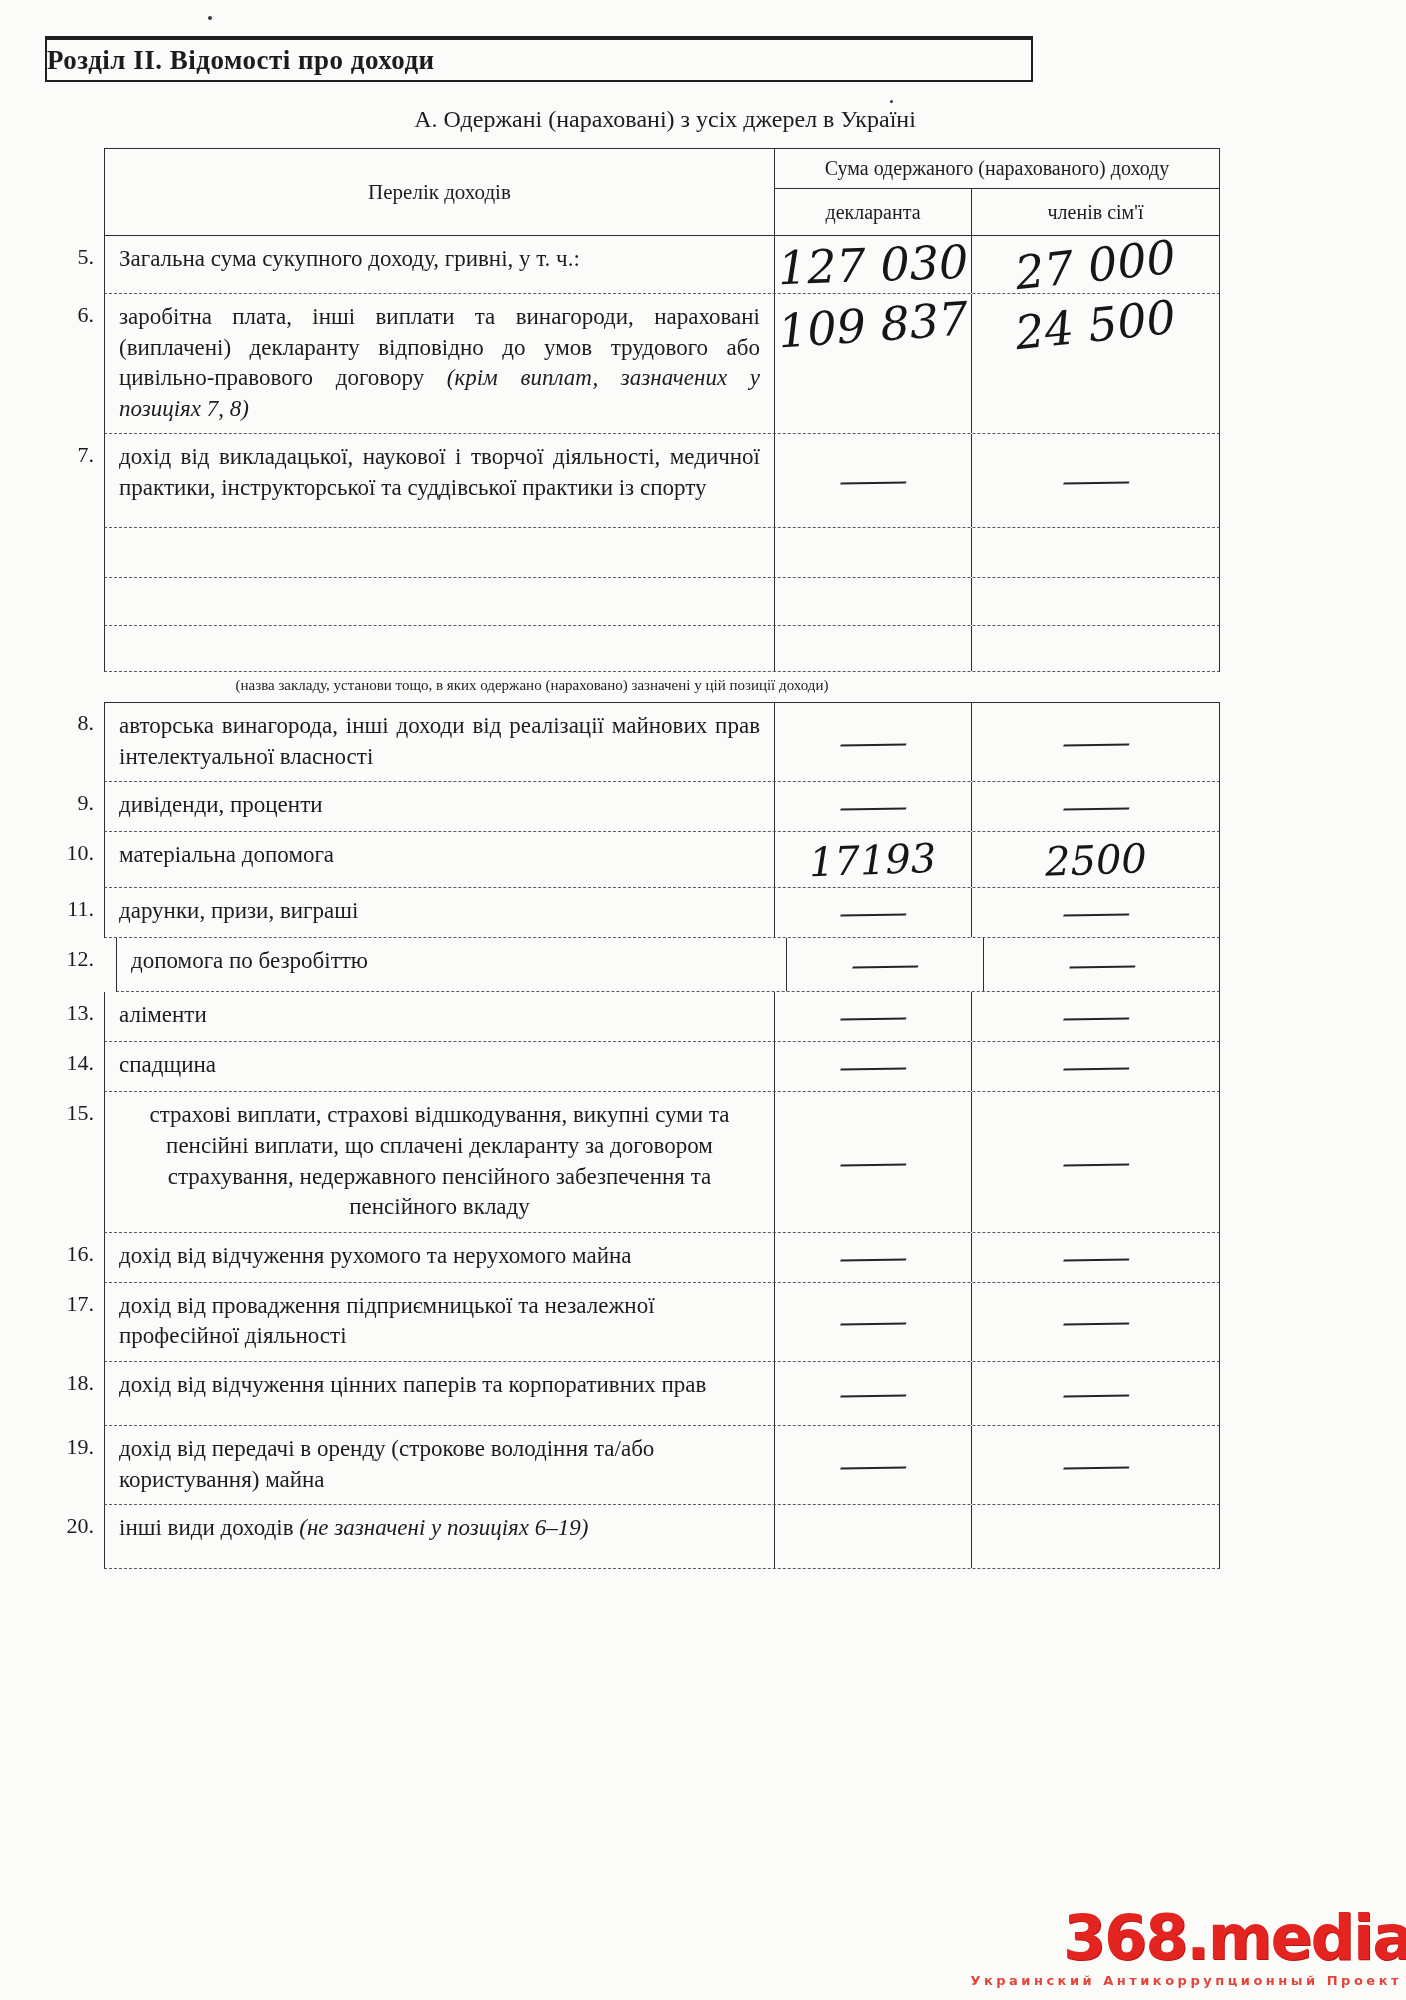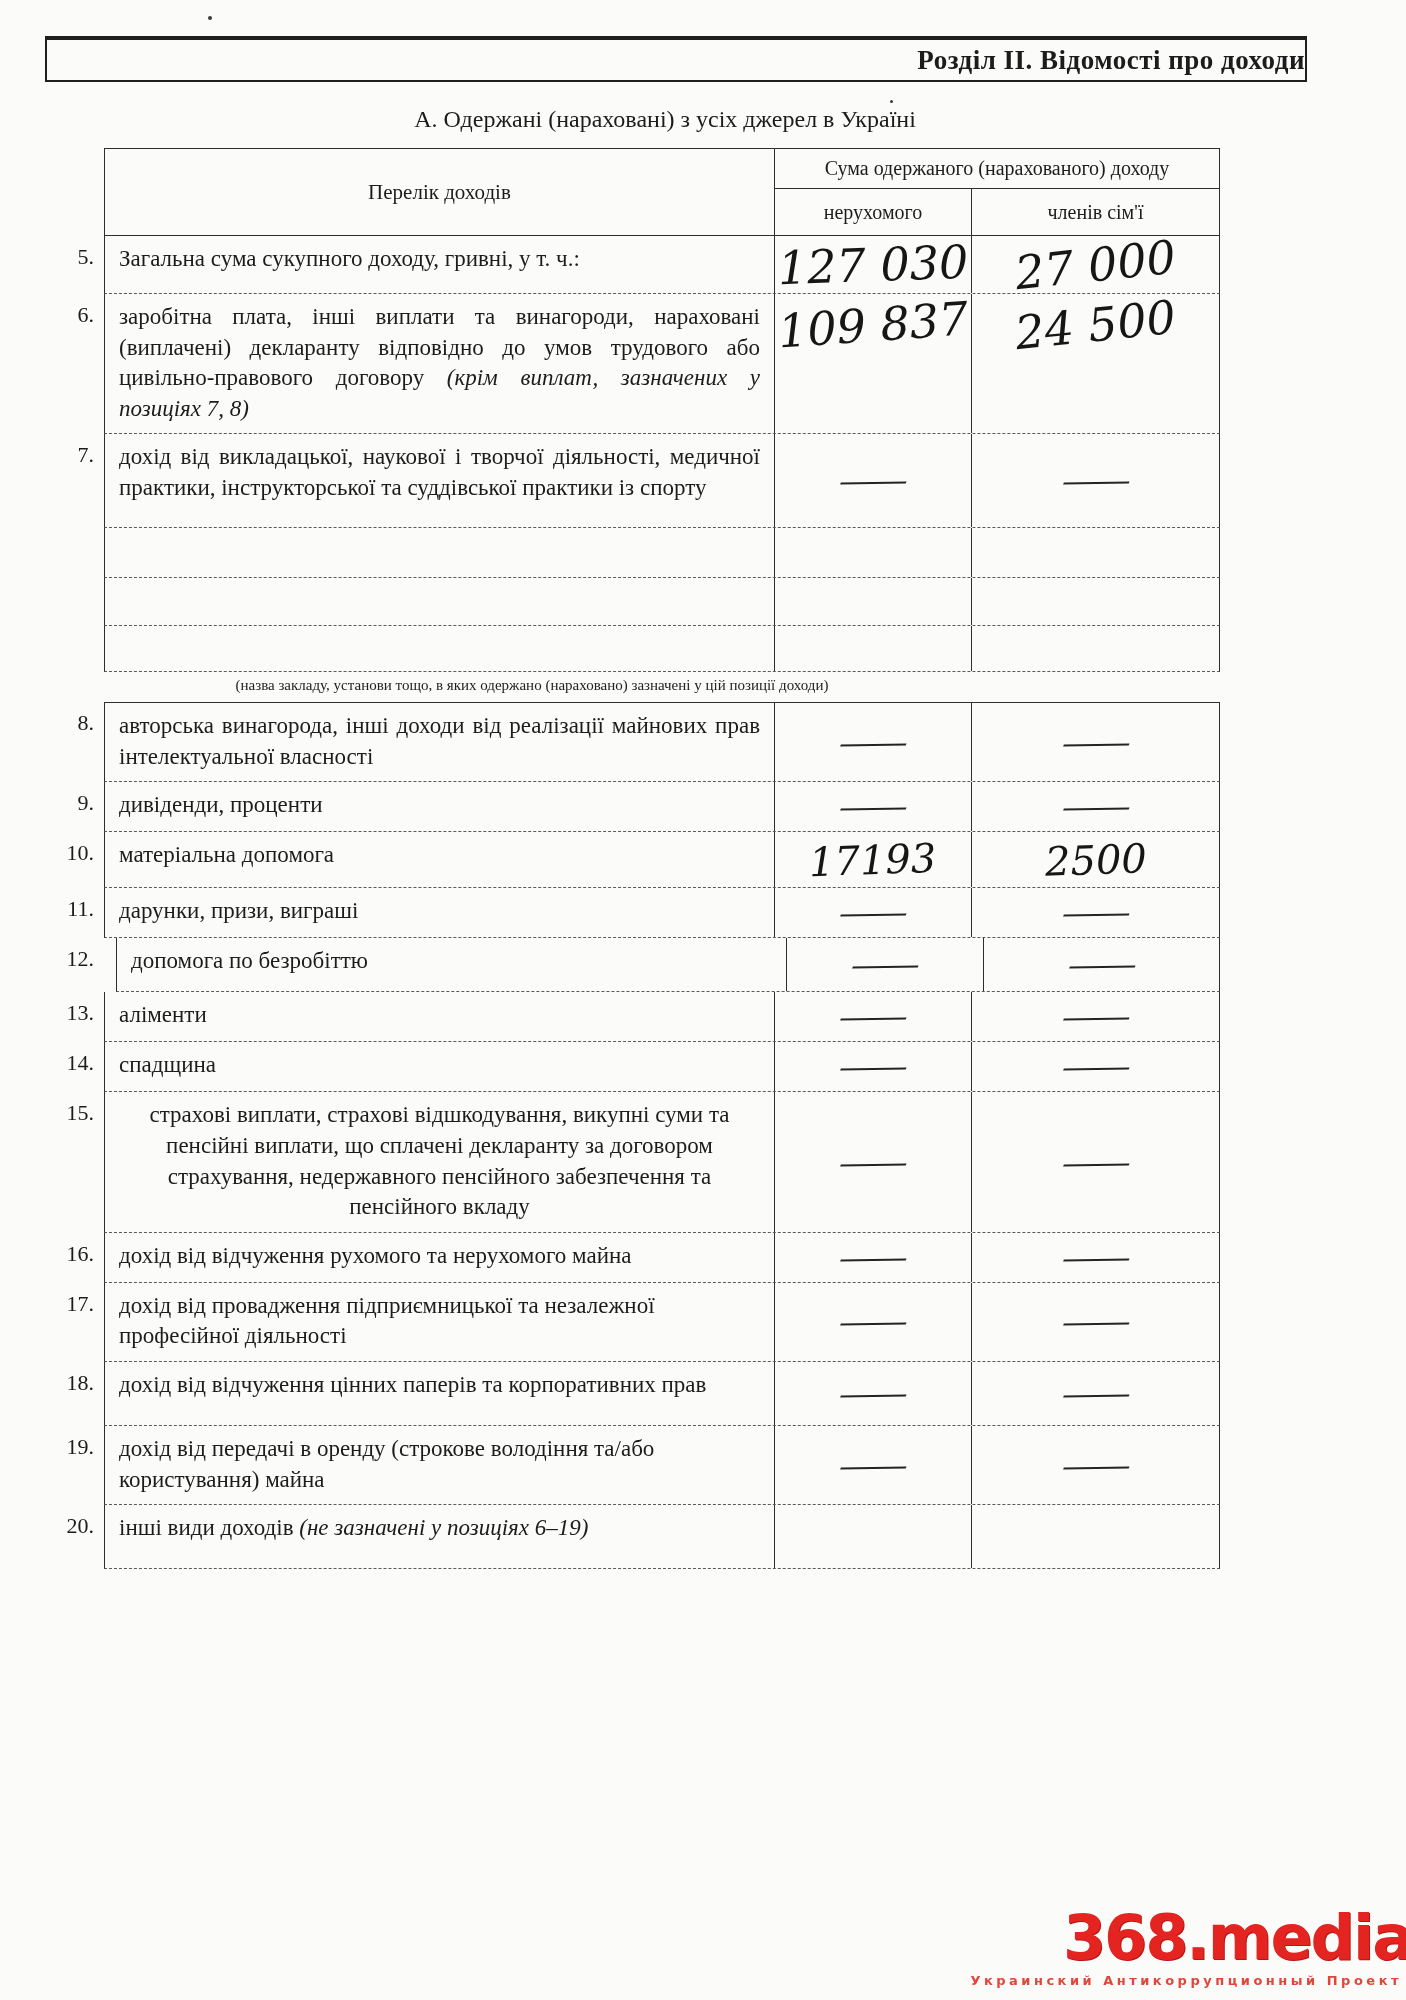--- a/index.html
+++ b/index.html
@@ -8,23 +8,23 @@
     background: #fbfbf9;
     font-family: "Liberation Serif", serif;
     color: #1c1c1c;
     position: relative;
     overflow: hidden;
   }
   .page { position: absolute; inset: 0; }
 
   
   .title-box {
-    position: absolute; left: 45px; top: 36px; width: 1262px; height: 46px;
+    position: absolute; left: 45px; top: 36px; width: 988px; height: 46px;
     border: 2px solid #1f1f1f; border-top-width: 4px;
-    display: flex; align-items: center; justify-content: flex-end;
+    display: flex; align-items: center; justify-content: flex-start;
     background: #fbfbf9;
   }
   .title-box .t {
     font-size: 27px; font-weight: bold; letter-spacing: .5px;
   }
   .subtitle {
     position: absolute; left: 45px; top: 106px; width: 1240px;
     text-align: center; font-size: 24px;
   }
 
@@ -125,21 +125,21 @@
 
   <div class="table-area">
 
     <div class="thead">
       <div class="gutter"></div>
       <div class="thead-body">
         <div class="h-left">Перелік доходів</div>
         <div class="h-right">
           <div class="h-sum">Сума одержаного (нарахованого) доходу</div>
           <div class="h-sub">
-            <div class="h-decl">нерухомого</div>
+            <div class="h-decl">декларанта</div>
             <div class="h-fam">членів сім'ї</div>
           </div>
         </div>
       </div>
     </div>
 
     <div class="trow">
       <div class="gutter">5.</div>
       <div class="rowbody" style="min-height:58px;">
         <div class="cell desc"><span>Загальна сума сукупного доходу, гривні, у т. ч.:</span></div>

